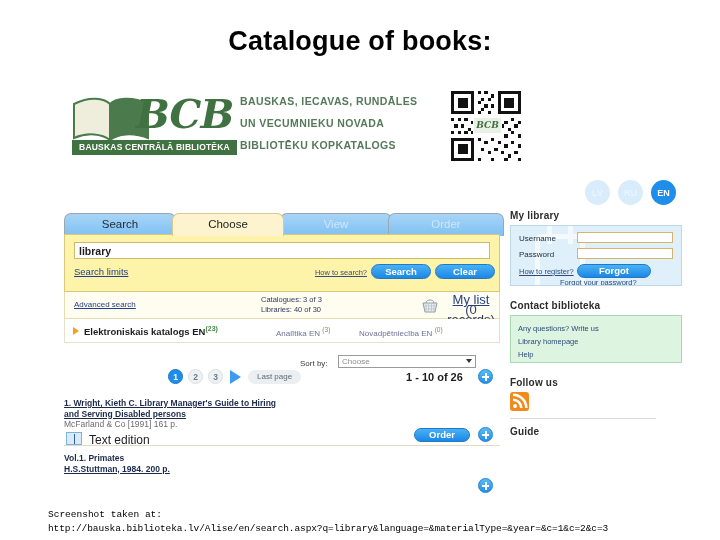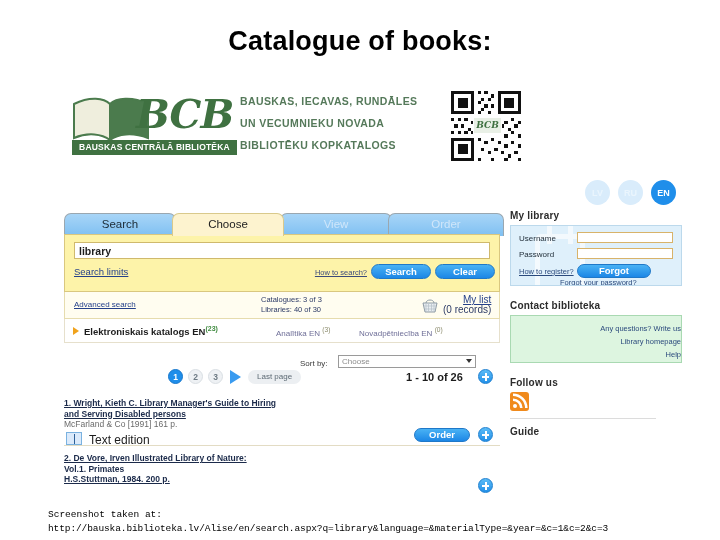--- a/index.html
+++ b/index.html
@@ -104,21 +104,21 @@
   .b-clear{position:absolute;right:4px;top:29px;width:60px;height:15px;line-height:13px;}
 
   
   .strip{
     position:absolute;left:6px;top:204px;width:436px;height:27px;
     background:#fffdf0;border:1px solid #e6dcae;border-top:none;box-sizing:border-box;
   }
   .adv{position:absolute;left:9px;top:8px;font-size:8px;color:#24408a;text-decoration:underline;}
   .counts{position:absolute;left:196px;top:3px;font-size:7.5px;color:#2c3a66;line-height:10px;}
   .basket{position:absolute;left:356px;top:4px;width:18px;height:18px;}
-  .mylist{position:absolute;left:378px;top:3px;font-size:10px;color:#2c3a66;line-height:10px;text-align:right;}
+  .mylist{position:absolute;left:378px;top:3px;font-size:13px;color:#2c3a66;line-height:10px;text-align:center;}
   .mylist a{color:#24408a;text-decoration:underline;}
 
   
   .catrow{
     position:absolute;left:6px;top:231px;width:436px;height:24px;
     background:#fff;border:1px solid #e6e0cc;border-top:none;box-sizing:border-box;
   }
   .caret{
     position:absolute;left:8px;top:8px;width:0;height:0;
     border-left:6px solid #f0a21b;border-top:4px solid transparent;border-bottom:4px solid transparent;
@@ -202,21 +202,21 @@
   .l-user{left:8px;top:8px;}
   .f-user{left:66px;top:6px;width:96px;}
   .l-pass{left:8px;top:24px;}
   .f-pass{left:66px;top:22px;width:96px;}
   .reg{position:absolute;left:8px;top:41px;font-size:7.5px;color:#2b4a7d;text-decoration:underline;}
   .forgot{position:absolute;left:8px;top:52px;font-size:7.5px;color:#2b4a7d;text-decoration:underline;margin-left:41px;}
   .b-login{position:absolute;left:66px;top:38px;width:74px;height:14px;line-height:12px;}
 
   .contactbox{
     width:172px;height:48px;background:#ddf5e0;border:1px solid #a9d9b2;
-    box-sizing:border-box;padding:6px 0 0 7px;text-align:right;
+    box-sizing:border-box;padding:6px 0 0 7px;
   }
   .contactbox div{font-size:7.5px;color:#2b4a7d;line-height:13px;}
   .rssico{
     width:19px;height:19px;background:#f08a1c;border-radius:3px;position:relative;
   }
   .rule{width:146px;height:1px;background:#dcdcdc;}
 
   
   .foot{position:absolute;left:48px;top:508px;font-size:9.5px;color:#000;line-height:14px;font-family:Liberation Mono, monospace;}
   .foot .u2{letter-spacing:-.1px;}
@@ -398,21 +398,20 @@
       <div class="rline g">McFarland &amp; Co [1991] 161 p.</div>
       <div class="bookico"></div>
       <div class="txted">Text edition</div>
       <div class="btn b-order">Order</div>
       <div class="plus p-r1"></div>
     </div>
 
     <div class="divider"></div>
 
     <div class="rec r2">
-      <div class="rline b u">2. De Vore, Irven Illustrated Library of Nature:</div>
       <div class="rline b">Vol.1. Primates</div>
       <div class="rline b u">H.S.Stuttman, 1984. 200 p.</div>
       <div class="plus p-r2"></div>
     </div>
 
     <div class="rc">
       <div class="rc-h">My library</div>
       <div class="loginbox">
         <div class="lockwm"></div>
         <div class="fldlbl l-user">Username</div>

